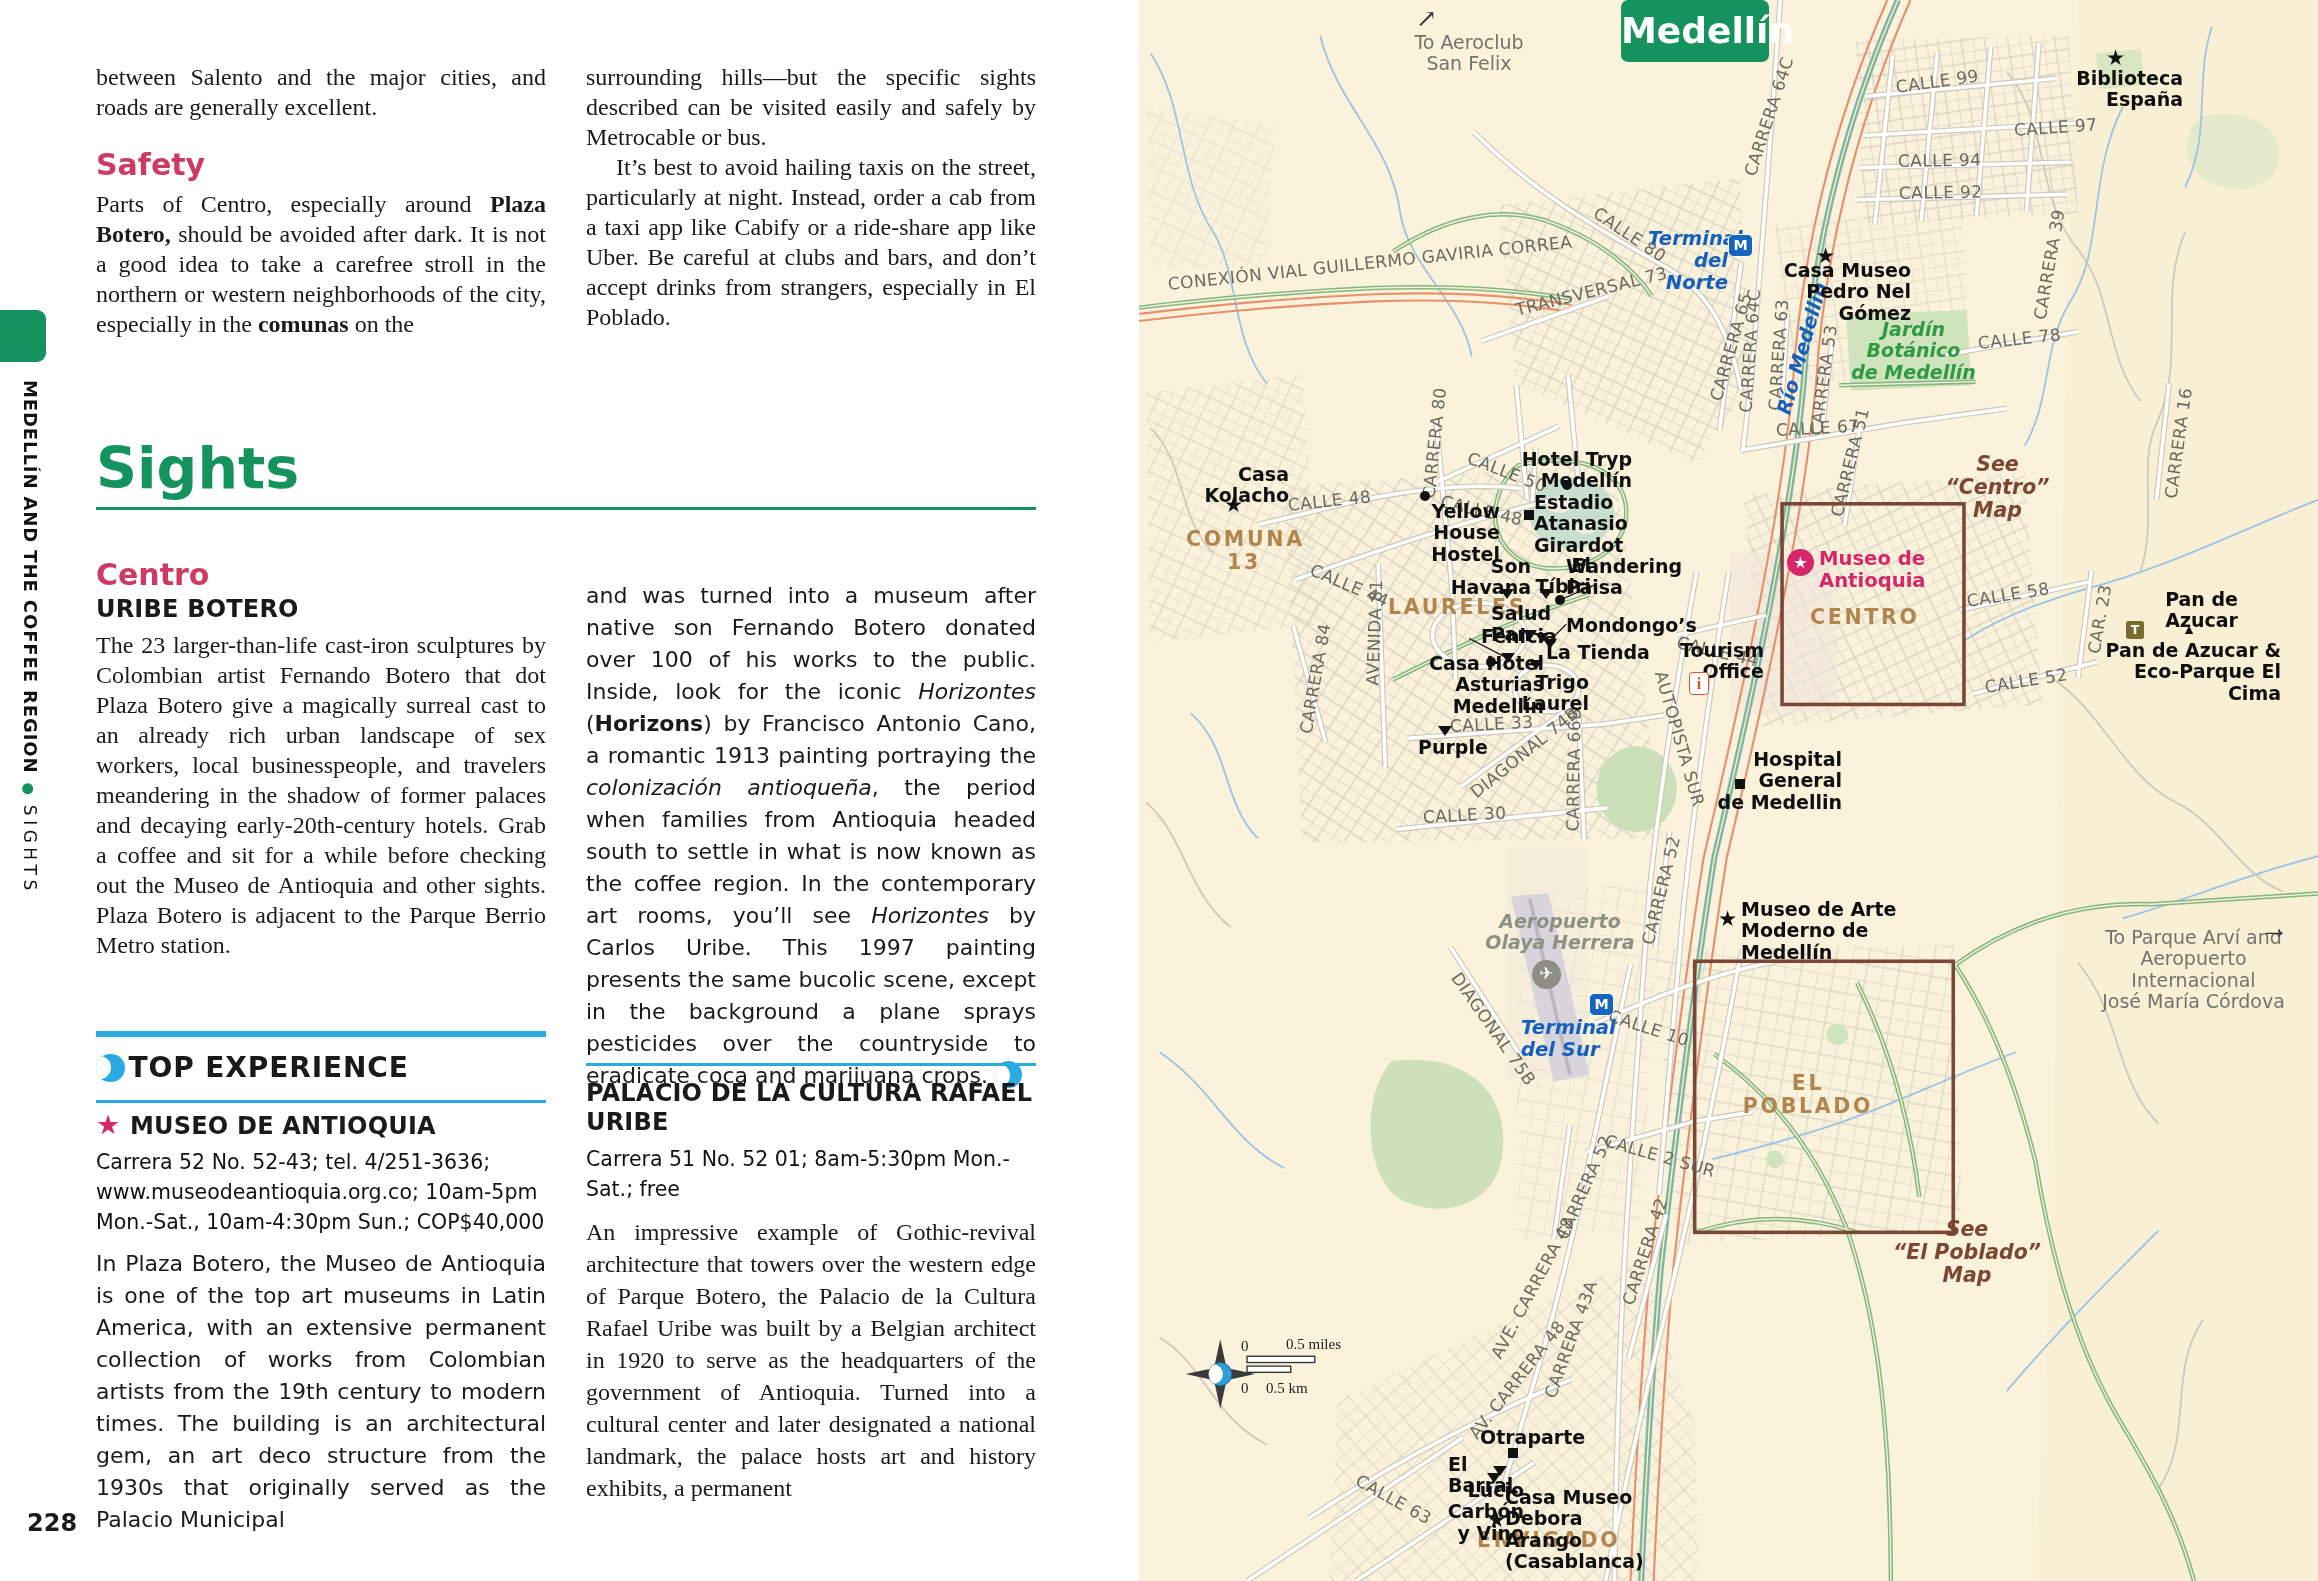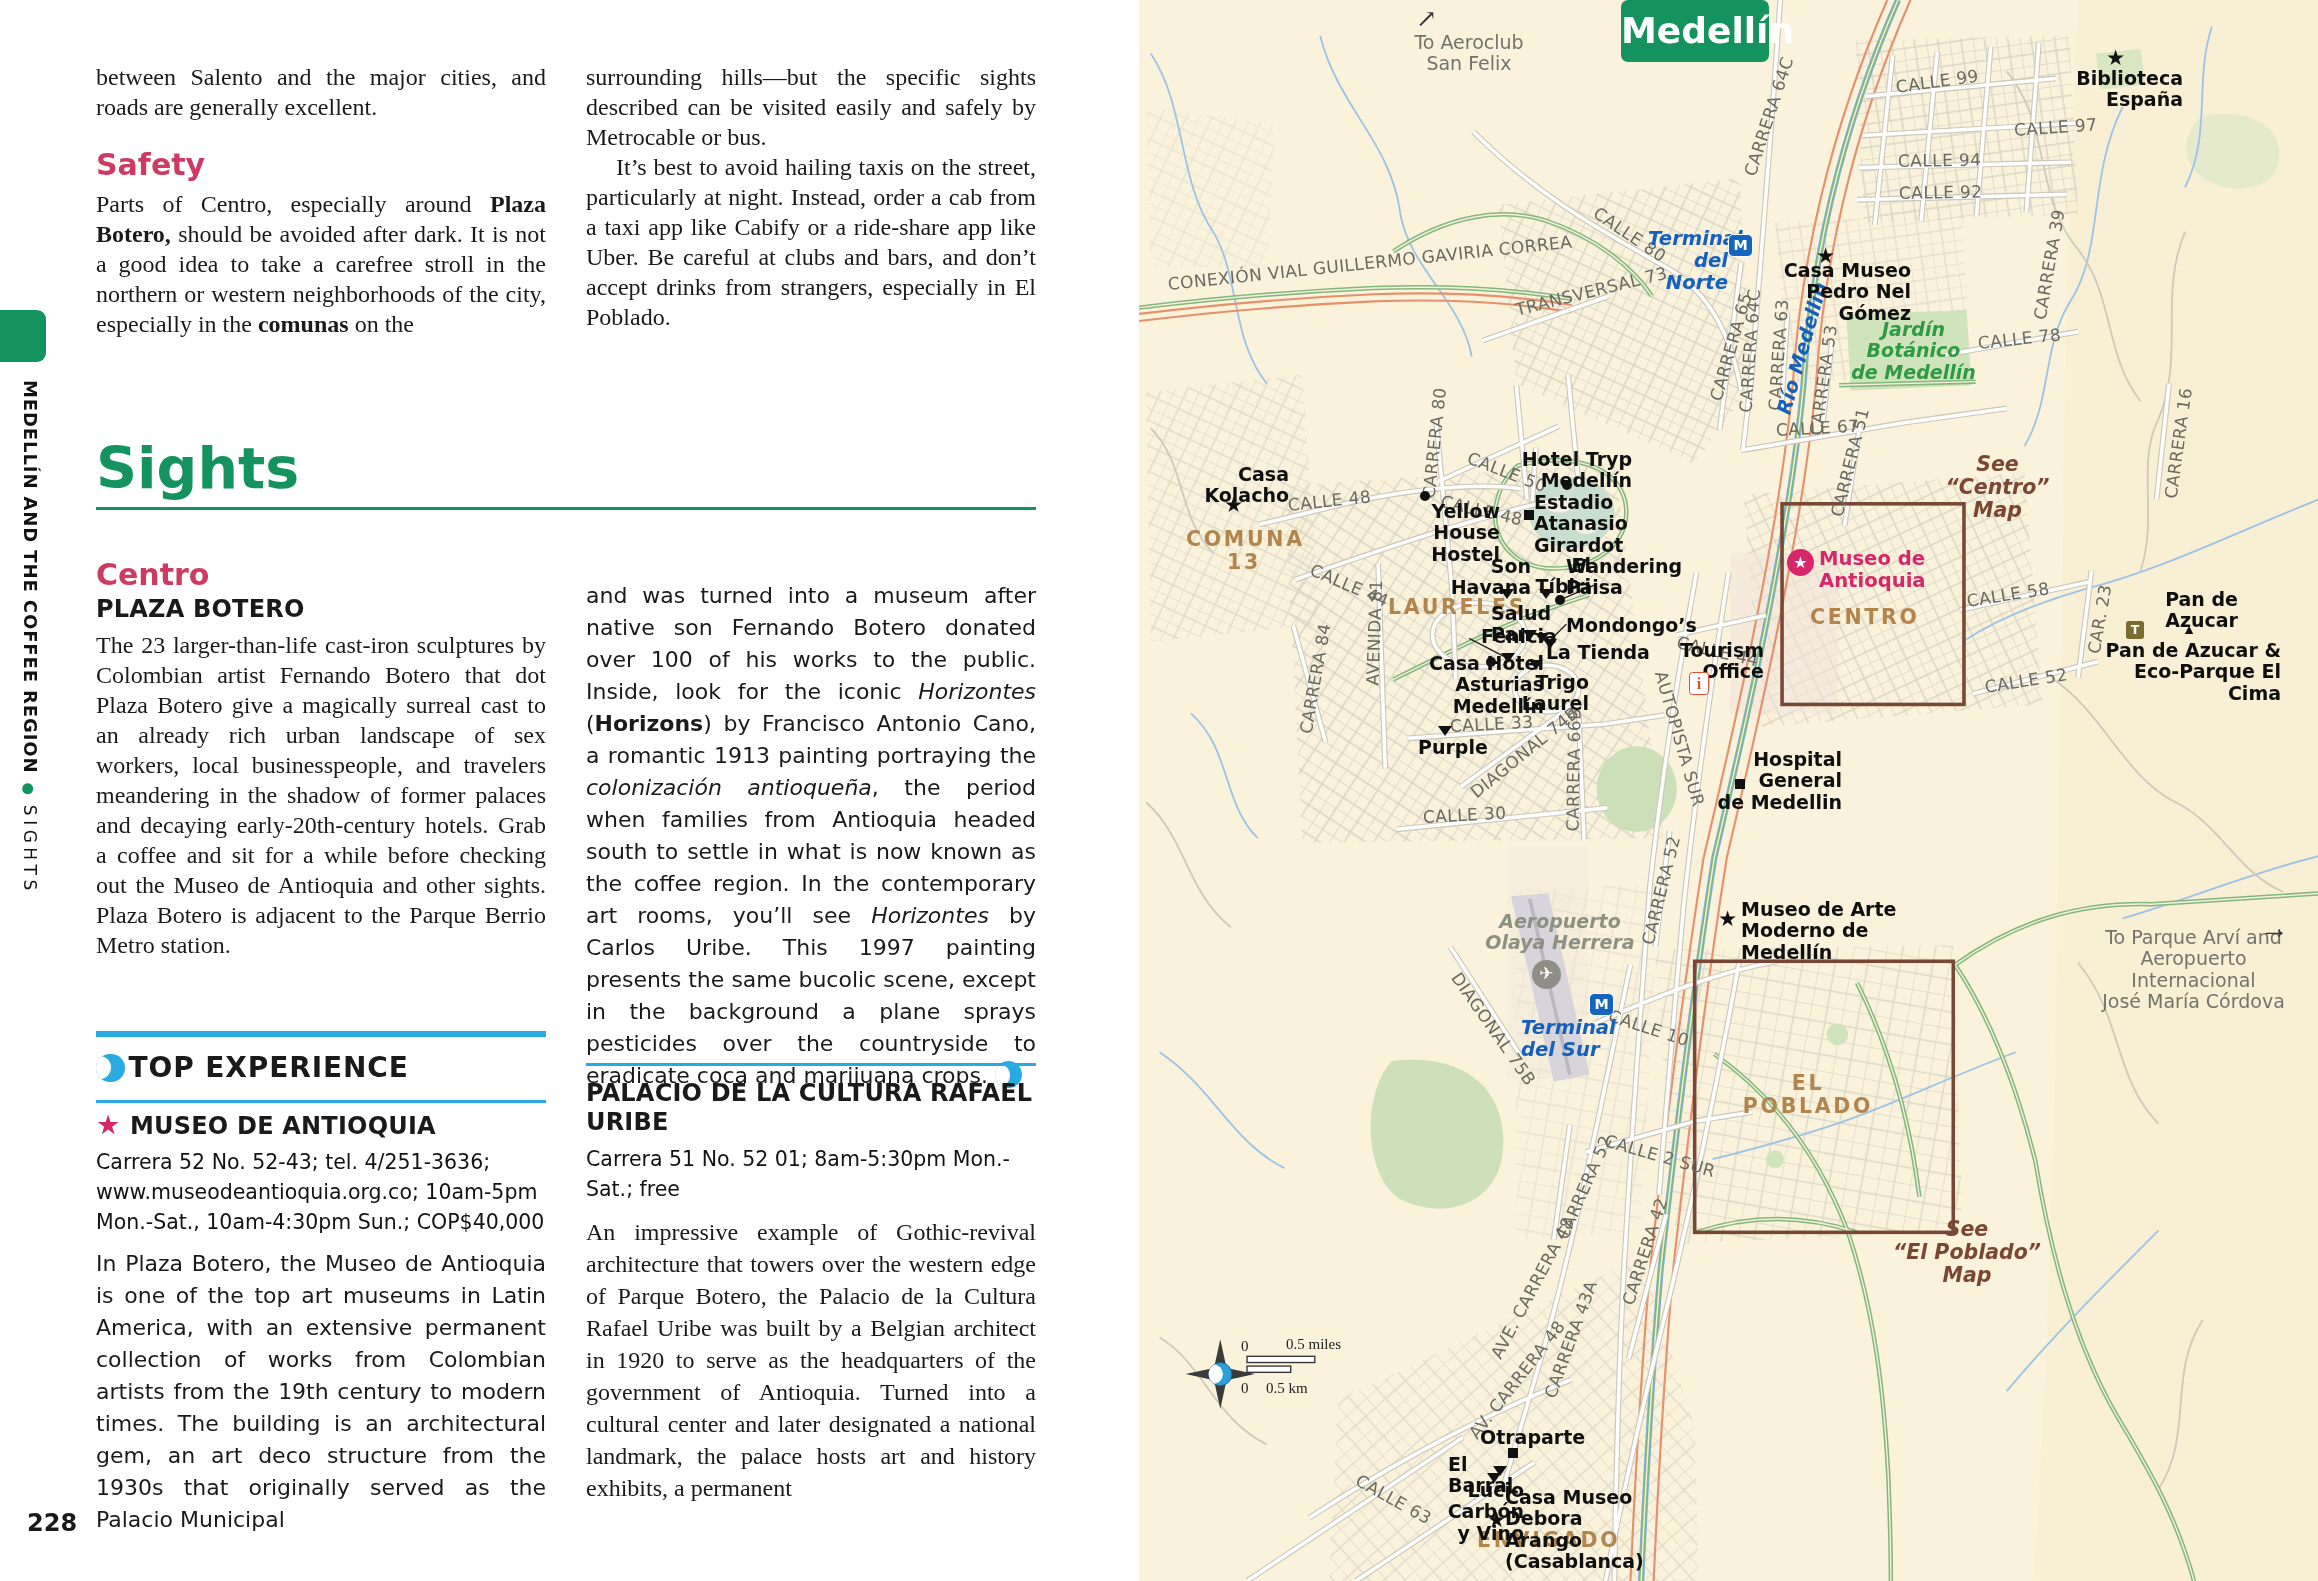--- a/index.html
+++ b/index.html
@@ -100,21 +100,21 @@
     <p class="serifp">surrounding hills—but the specific sights described can be visited easily and safely by Metrocable or bus.</p>
     <p class="serifp" style="text-indent:30px;">It’s best to avoid hailing taxis on the street, particularly at night. Instead, order a cab from a taxi app like Cabify or a ride-share app like Uber. Be careful at clubs and bars, and don’t accept drinks from strangers, especially in El Poblado.</p>
   </div>
 
   <div id="sights-head">
     <h1>Sights</h1>
   </div>
 
   <div class="col" style="left:96px;top:546px;">
     <h3 class="pinkhead" style="margin-top:10.7px;">Centro</h3>
-    <h5 class="subhead" style="margin-top:3.6px;">PLAZA BOTERO</h5>
+    <h5 class="subhead" style="margin-top:3.6px;">URIBE BOTERO</h5>
     <p class="serifp" style="margin-top:7.1px;">The 23 larger-than-life cast-iron sculptures by Colombian artist Fernando Botero that dot Plaza Botero give a magically surreal cast to an already rich urban landscape of sex workers, local businesspeople, and travelers meandering in the shadow of former palaces and decaying early-20th-century hotels. Grab a coffee and sit for a while before checking out the Museo de Antioquia and other sights. Plaza Botero is adjacent to the Parque Berrio Metro station.</p>
   </div>
 
   <div id="topexp">
     <div class="row">
       <span class="moon"></span>
       <span class="txt">TOP EXPERIENCE</span>
     </div>
   </div>
 

